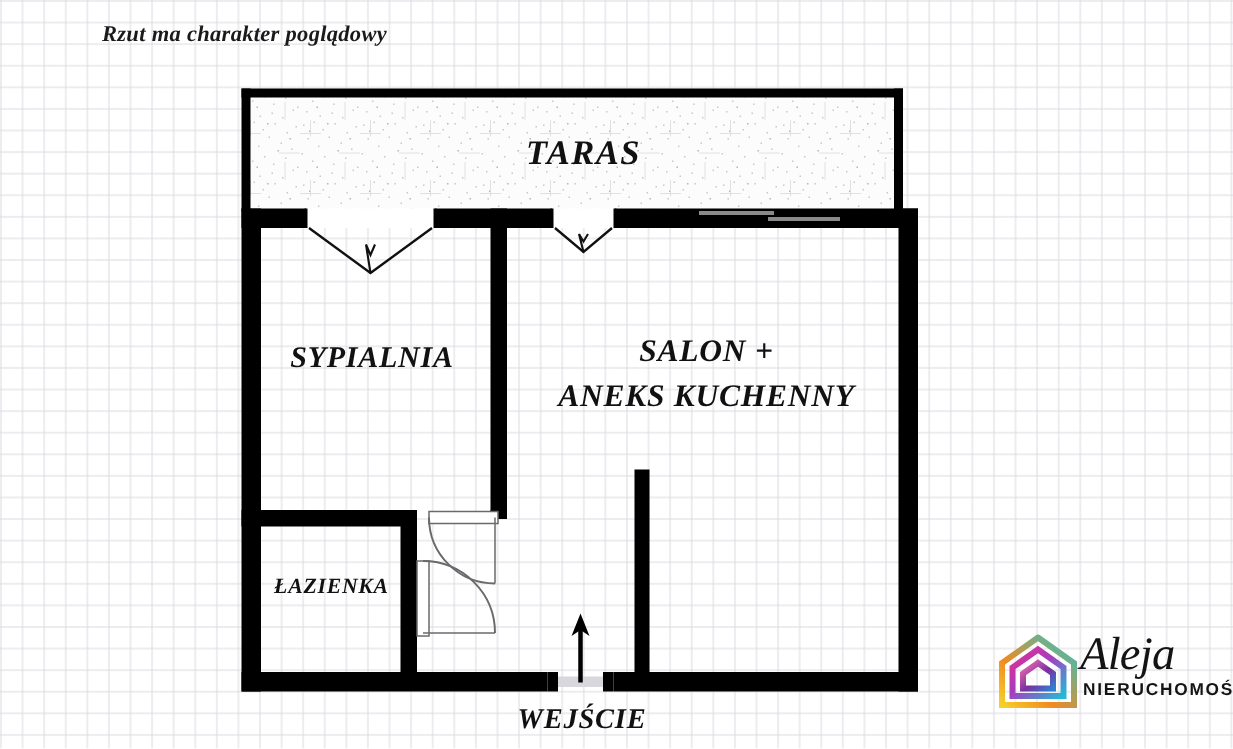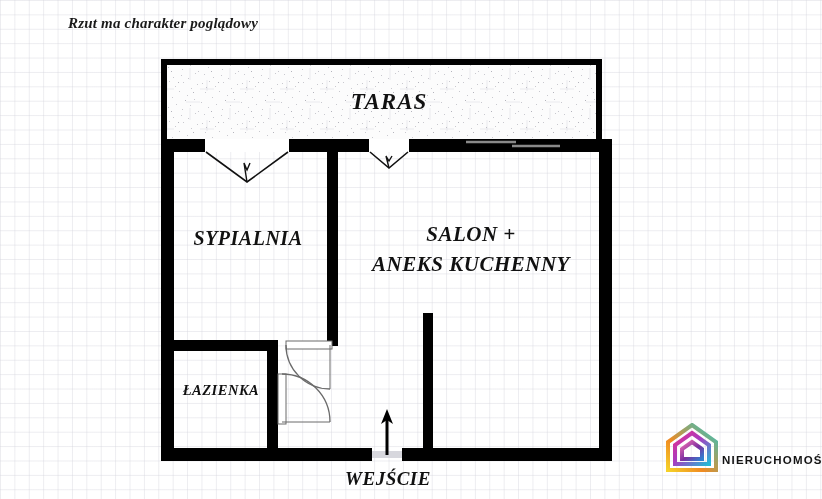--- a/index.html
+++ b/index.html
@@ -264,14 +264,15 @@
         <stop offset="100%" stop-color="#2f7fd0"></stop>
       </linearGradient>
     </defs>
 
     <path d="M 26 2 L 50 19 L 50 47 L 2 47 L 2 19 Z" fill="none" stroke="url(#g2)" stroke-width="4"></path>
 
     <path d="M 26 10 L 43 22 L 43 41 L 9 41 L 9 22 Z" fill="none" stroke="url(#g1)" stroke-width="4"></path>
 
     <path d="M 26 19 L 36 26 L 36 36 L 16 36 L 16 26 Z" fill="none" stroke="url(#g3)" stroke-width="4"></path>
   </svg>
+  <div id="logo-word">Aleja</div>
   <div id="logo-sub">NIERUCHOMOŚCI</div>
 </div>
 
 </body></html>

